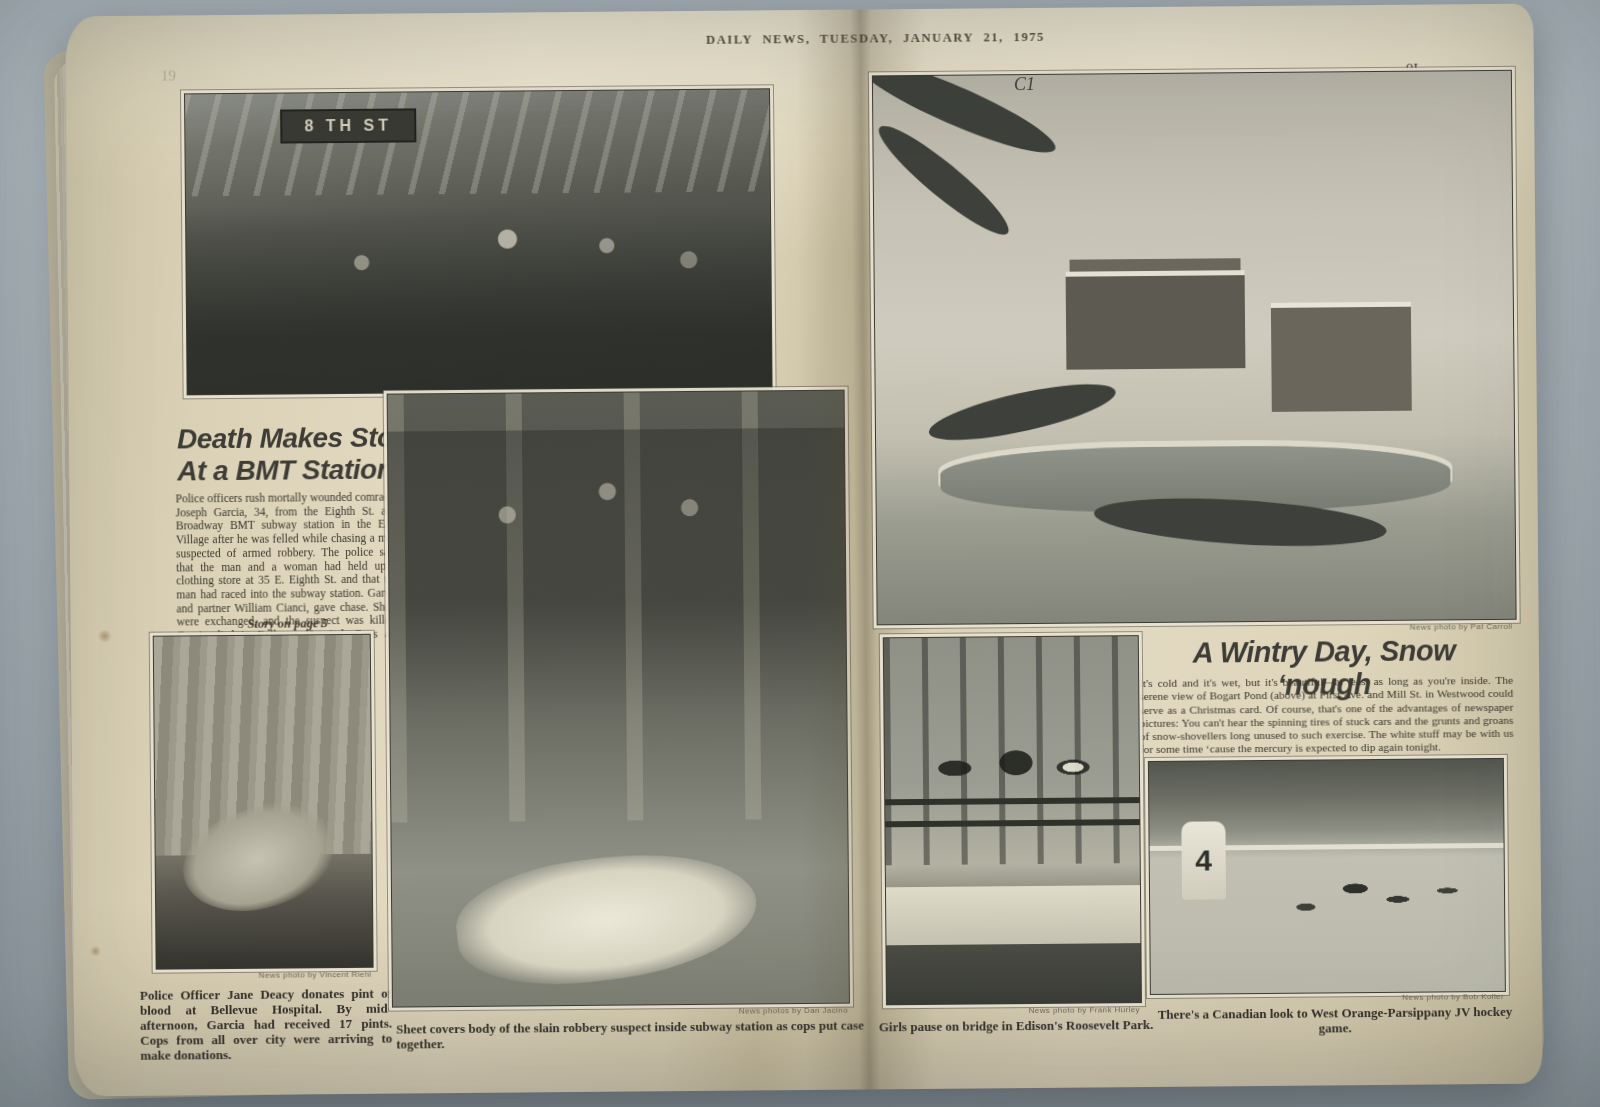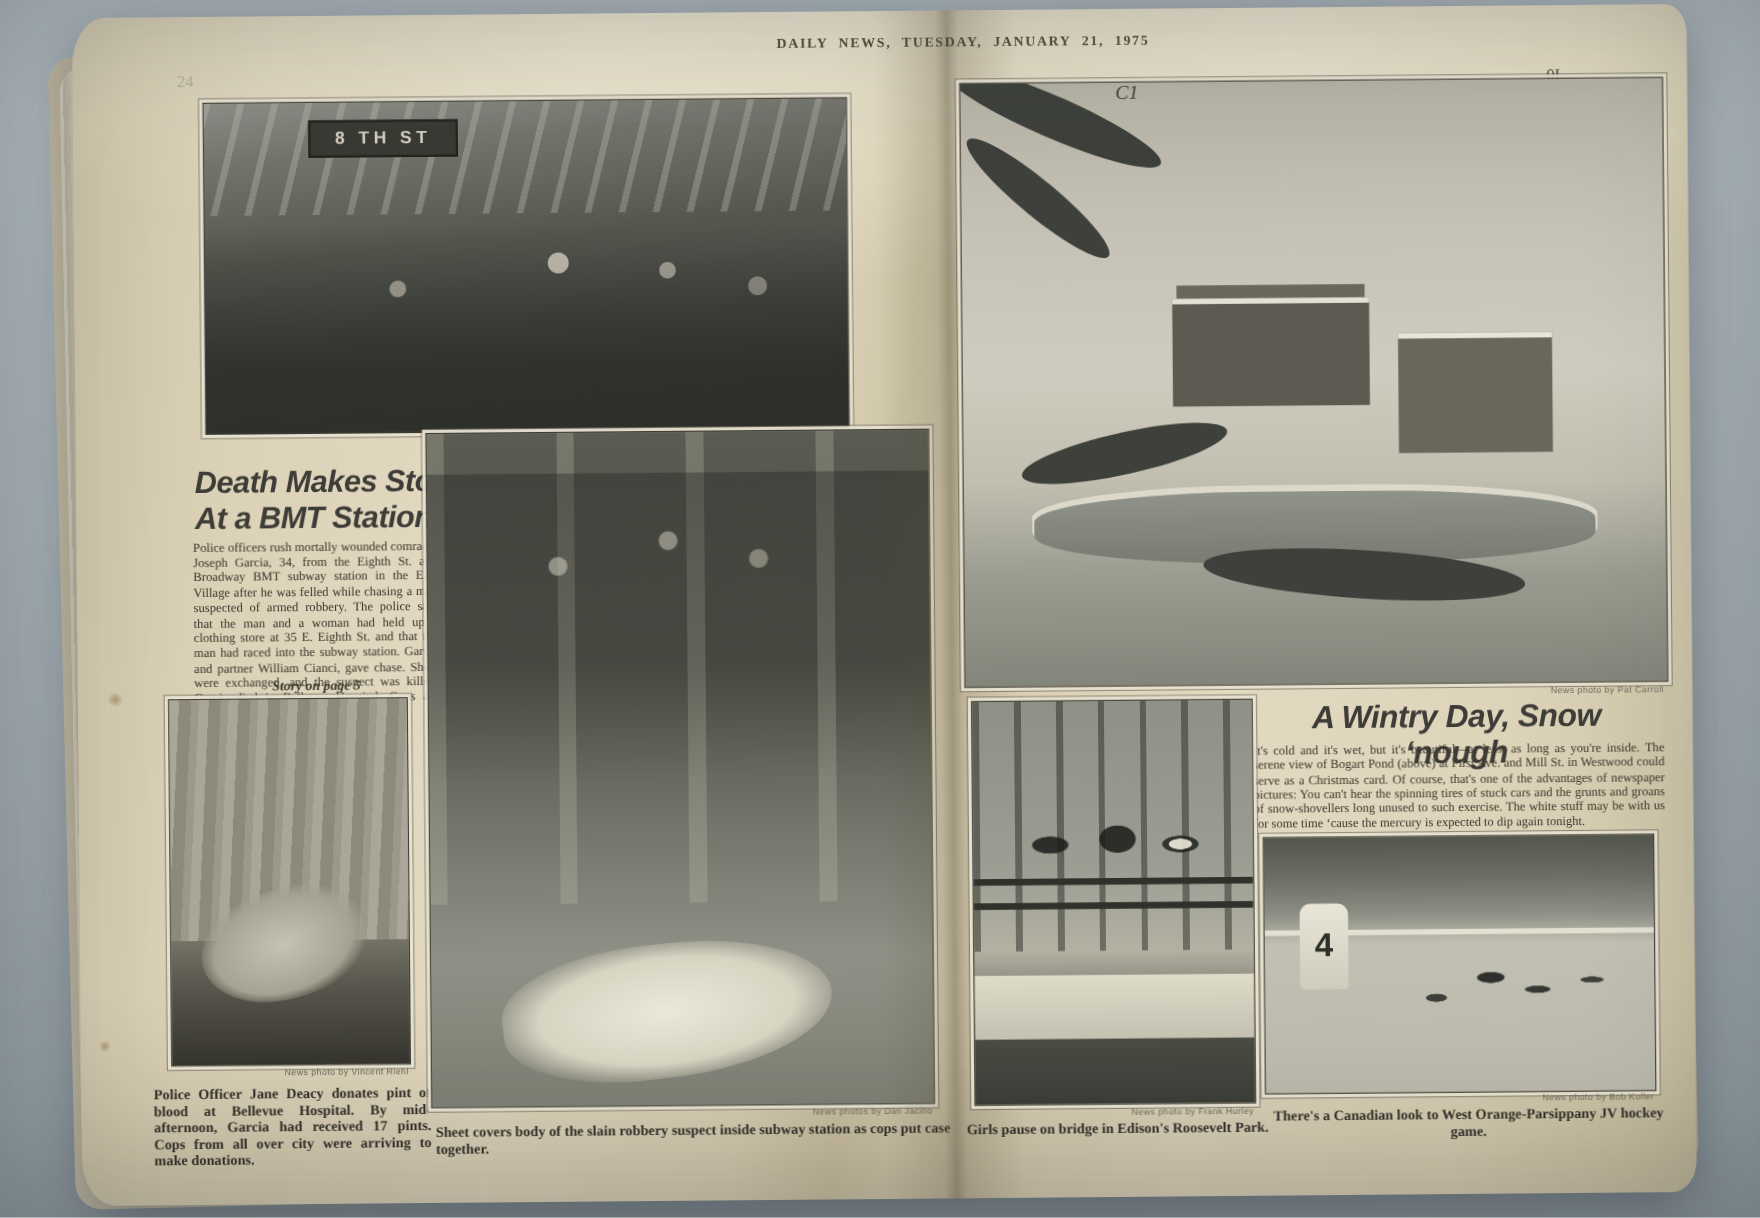--- a/index.html
+++ b/index.html
@@ -135,21 +135,21 @@
 <div class="scene">
 
   <div class="stack s1"></div>
   <div class="stack s4"></div>
   <div class="stack s2"></div>
   <div class="stack s3"></div>
 
   <div class="spread">
 
     <div class="dateline">DAILY NEWS, TUESDAY, JANUARY 21, 1975</div>
-    <div class="corner-mark mark-36">24</div>
+    <div class="corner-mark mark-36">19</div>
     <div class="corner-mark mark-0l">0L</div>
     <div class="corner-mark mark-c1">C1</div>
 
     <div class="photo ph-subway">
       <div class="deco ceiling"></div>
       <div class="deco crowd"></div>
       <div class="subway-sign">8 TH ST</div>
     </div>
 
     <div class="headline hl-left">

